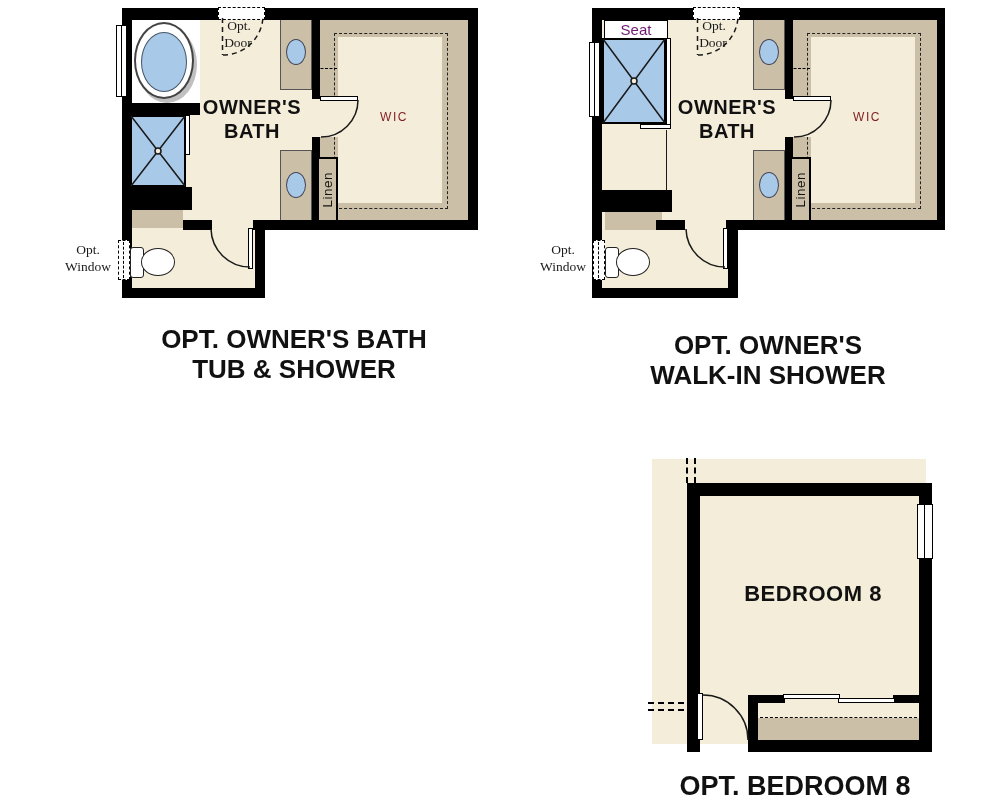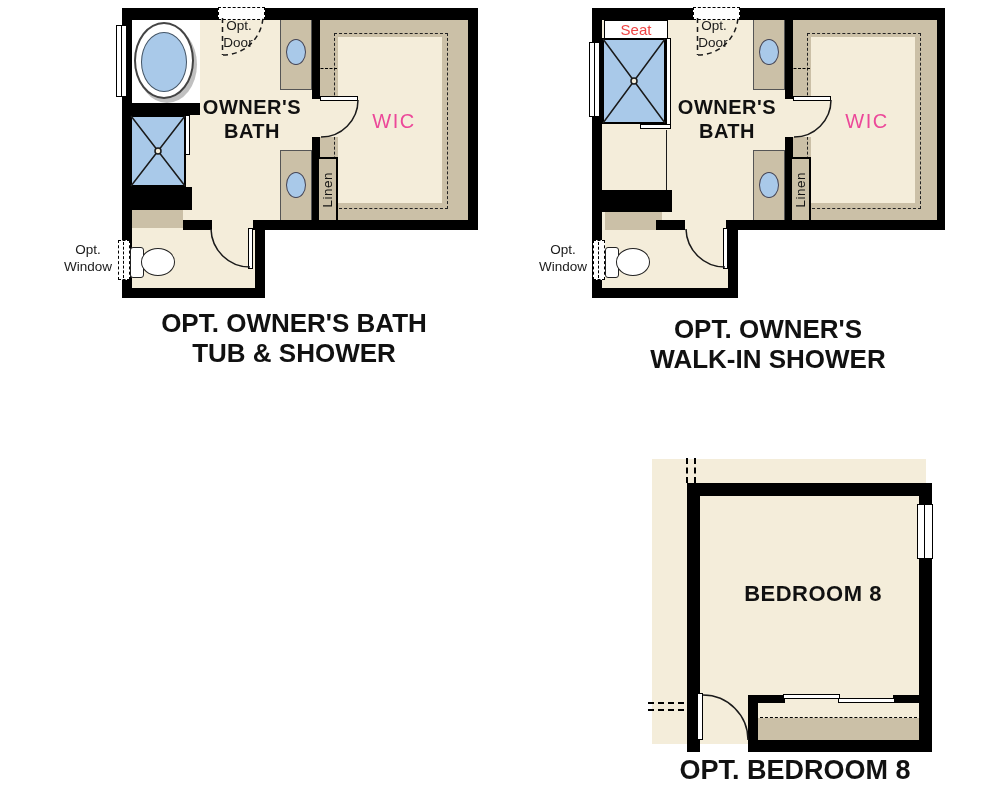--- a/index.html
+++ b/index.html
@@ -11,24 +11,24 @@
   .white{position:absolute;background:#fff;}
   .dash-rect{position:absolute;border:1.5px dashed #222;}
   .leaf{position:absolute;background:#fff;border:1px solid #000;box-sizing:border-box;}
   .win{position:absolute;background:#fff;border:1.5px solid #000;box-sizing:border-box;}
   .win-dashed{position:absolute;background:#fff;border:1.5px dashed #000;box-sizing:border-box;}
   .vline{position:absolute;width:0;border-left:1.5px solid #000;}
   .vdash{position:absolute;width:0;border-left:1.5px dashed #000;}
   .hdash{position:absolute;height:0;border-top:1.5px dashed #000;}
   .label{position:absolute;z-index:6;white-space:nowrap;transform:translateX(-50%);text-align:center;}
   .room-label{font-weight:bold;font-size:20px;line-height:24px;letter-spacing:.5px;}
-  .caption{font-weight:bold;font-size:26px;line-height:30px;}
-  .small-label{font-size:13.5px;line-height:17px;color:#1a1a1a;}
-  .wic-label{font-size:20px;letter-spacing:1.5px;color:#ec4899;}
-  .seat-label{font-size:15px;color:#ef4444;}
+  .caption{font-weight:bold;font-size:26px;line-height:30px;margin-top:16px;}
+  .small-label{font-size:13.5px;line-height:17px;color:#1a1a1a;font-family:Liberation Serif, serif;}
+  .wic-label{font-size:12px;letter-spacing:1.5px;color:#7f1d1d;}
+  .seat-label{font-size:15px;color:#701a75;}
   .linen-box{position:absolute;background:var(--cabinet,#cbc0a7);border:2px solid #000;box-sizing:border-box;
              display:flex;align-items:center;justify-content:center;}
   .linen-text{writing-mode:vertical-rl;transform:rotate(180deg);font-size:13.5px;color:#111;letter-spacing:.5px;}
   .sink{position:absolute;background:var(--blue,#a9c9e9);border:1.5px solid #445;border-radius:50%;box-sizing:border-box;}
   .vanity{position:absolute;background:var(--cabinet,#cbc0a7);border:1px solid #555;box-sizing:border-box;}
   .shower{position:absolute;background:var(--blue,#a9c9e9);border:2px solid #000;box-sizing:border-box;}
   .toilet-tank{position:absolute;background:#fff;border:1.5px solid #222;border-radius:3px;box-sizing:border-box;}
   .toilet-bowl{position:absolute;background:#fff;border:1.5px solid #222;border-radius:50%;box-sizing:border-box;}
   .tub-outer{position:absolute;background:#fff;border:2px solid #444;border-radius:50%;box-sizing:border-box;
              box-shadow:3px 4px 0 rgba(140,140,140,.55);}

